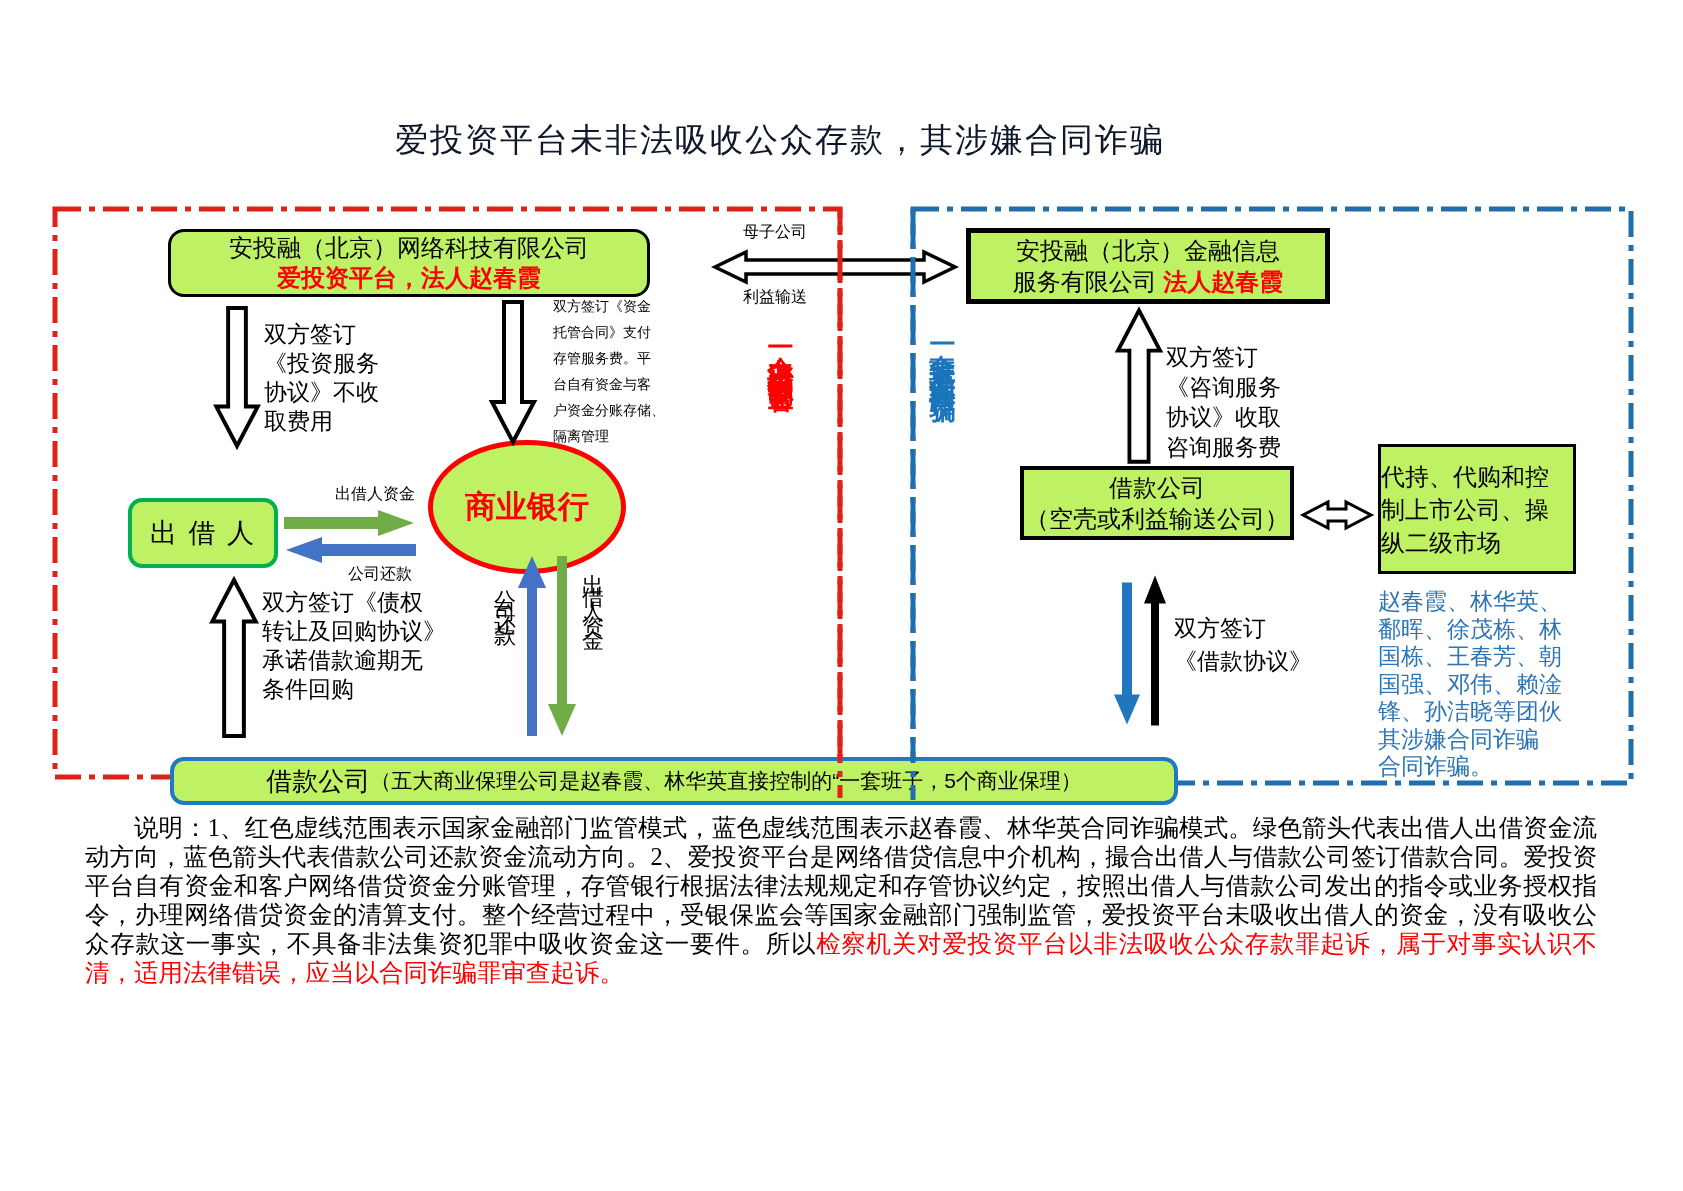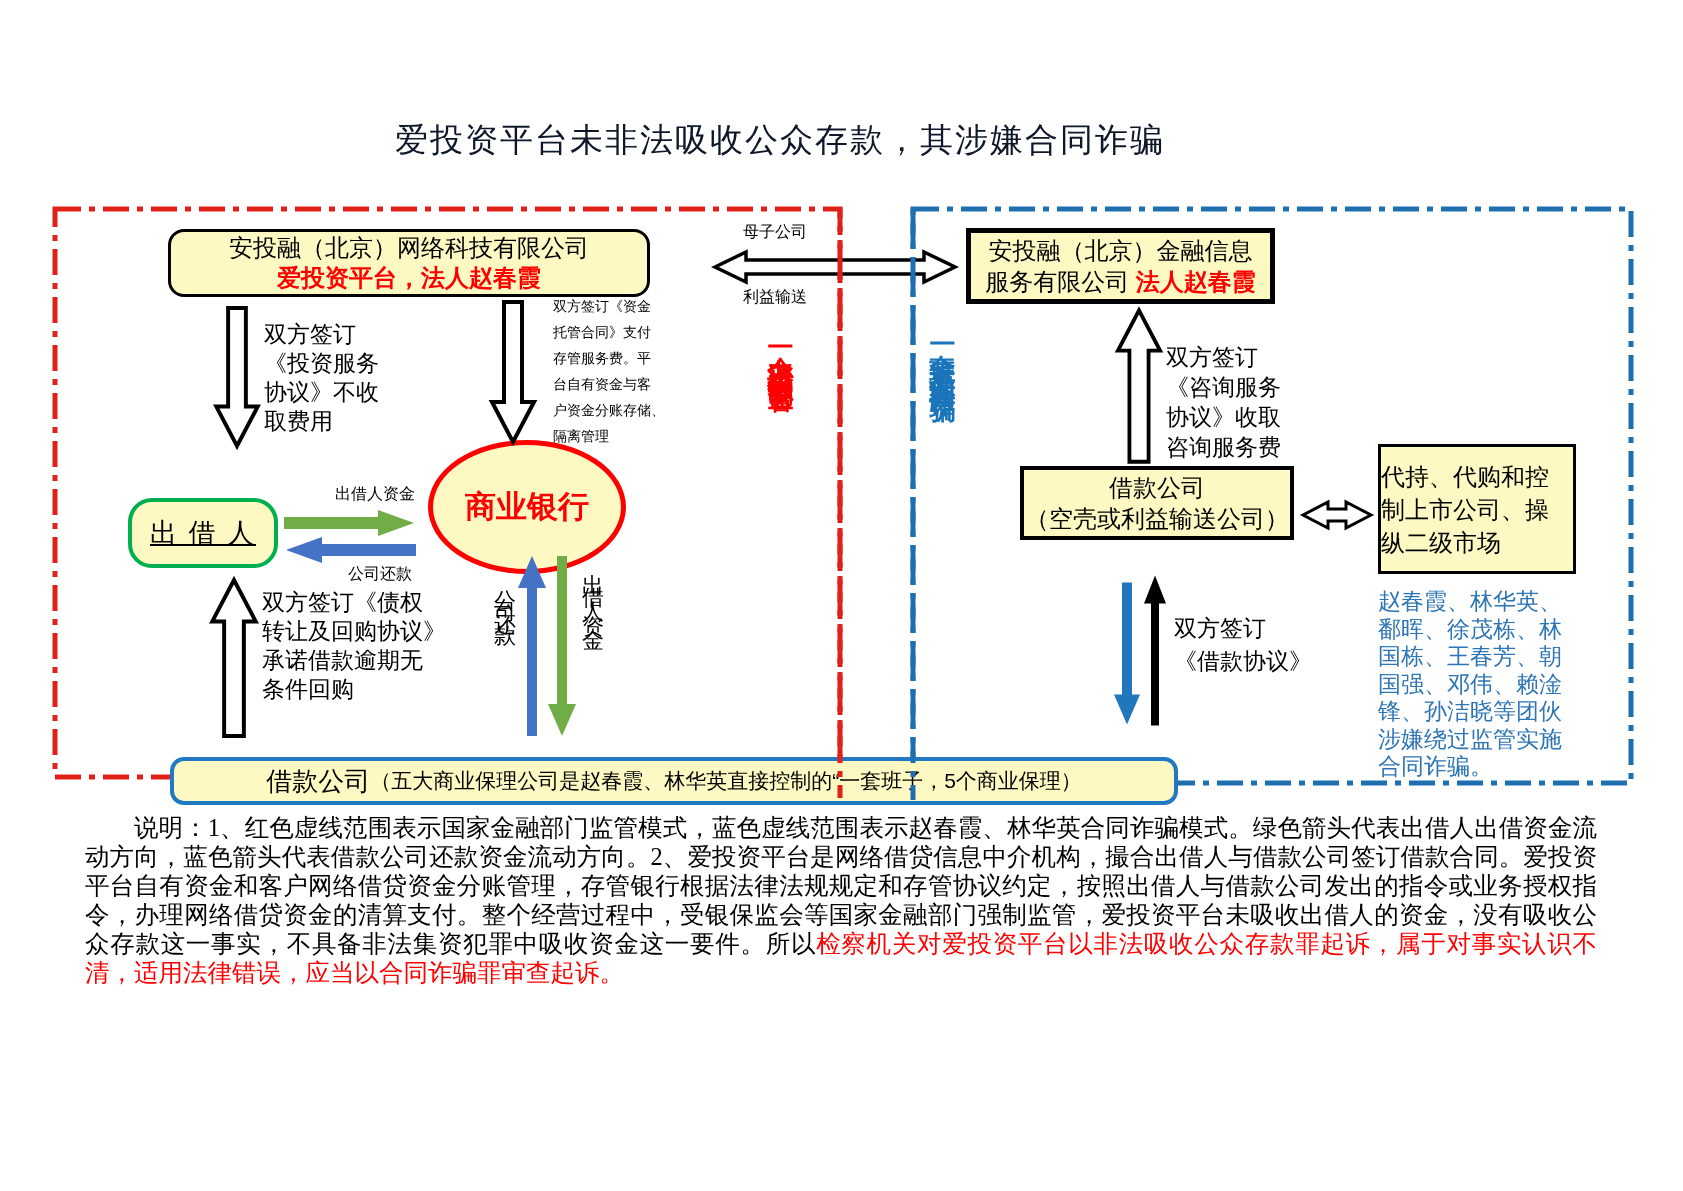--- a/index.html
+++ b/index.html
@@ -8,32 +8,32 @@
     font-family:"Liberation Sans","DejaVu Sans",sans-serif;color:#000;
   }
   .abs{position:absolute;}
   .pre{white-space:pre-line;}
   .title{
     left:0;top:118px;width:1560px;text-align:center;
     font-size:33px;letter-spacing:2px;color:#0f172a;
   }
   svg.shape{position:absolute;overflow:visible;}
   
-  .box{position:absolute;background:#fef9c3;box-sizing:border-box;}
+  .box{position:absolute;background:#bef264;box-sizing:border-box;}
   .box-tl{left:168px;top:229px;width:482px;height:68px;border:3px solid #000;border-radius:16px;
     display:flex;flex-direction:column;justify-content:center;align-items:center;line-height:30px;}
   .box-tl .l1{font-size:24px;}
   .box-tl .l2{font-size:24px;font-weight:bold;color:#ff0000;}
-  .box-tr{left:966px;top:228px;width:309px;height:76px;border:5px solid #000;
+  .box-tr{left:966px;top:228px;width:364px;height:76px;border:5px solid #000;
     display:flex;flex-direction:column;justify-content:center;align-items:center;line-height:31px;}
   .box-tr .l1{font-size:24px;}
   .box-tr .l2{font-size:24px;}
   .box-tr .red{color:#ff0000;font-weight:bold;}
-  .lender{left:128px;top:498px;width:150px;height:70px;border:4px solid #00b050;border-radius:24px;
-    display:flex;justify-content:center;align-items:center;font-size:27px;letter-spacing:2px;text-decoration:underline;}
+  .lender{left:128px;top:498px;width:150px;height:70px;border:4px solid #00b050;border-radius:14px;
+    display:flex;justify-content:center;align-items:center;font-size:27px;letter-spacing:2px;}
   .ellipse{left:428px;top:440px;width:198px;height:134px;border:5px solid #ff0000;border-radius:50%;
     display:flex;justify-content:center;align-items:center;font-size:31px;font-weight:bold;color:#ff0000;}
   .shell{left:1020px;top:466px;width:274px;height:74px;border:4px solid #000;
     display:flex;flex-direction:column;justify-content:center;align-items:center;line-height:31px;font-size:24px;}
   .market{left:1378px;top:444px;width:198px;height:130px;border:3px solid #000;
     display:flex;align-items:center;font-size:24px;line-height:33px;}
   .bottombox{left:170px;top:757px;width:1008px;height:48px;border:4px solid #2079c3;border-radius:14px;
     display:flex;justify-content:center;align-items:center;z-index:4;}
   .bottombox .bb-title{font-size:26px;}
   .bottombox .bb-note{font-size:21px;}
@@ -159,21 +159,21 @@
   <polygon points="11,0 22,28 15,28 15,150 7,150 7,28 0,28" fill="#000"></polygon>
 </svg>
 <div class="note pre z2" style="left:1174px;top:612px;line-height:33px;">双方签订
 《借款协议》</div>
 
 <div class="gang pre">赵春霞、林华英、
 鄱晖、徐茂栋、林
 国栋、王春芳、朝
 国强、邓伟、赖淦
 锋、孙洁晓等团伙
-涉嫌绕过监管实施
+其涉嫌合同诈骗
 合同诈骗。</div>
 
 <div class="box bottombox">
   <span class="bb-title">借款公司</span>
   <span class="bb-note">（五大商业保理公司是赵春霞、林华英直接控制的“一套班子，5个商业保理）</span>
 </div>
 
 <svg class="shape z7" style="left:0;top:0;pointer-events:none;" width="1683" height="1191" viewBox="0 0 1683 1191">
   <line x1="840" y1="209" x2="840" y2="798" stroke="#df2118" stroke-width="5" stroke-dasharray="26 8 6 8"></line>
   <line x1="913" y1="209" x2="913" y2="800" stroke="#1e6eb0" stroke-width="5" stroke-dasharray="26 8 6 8"></line>

